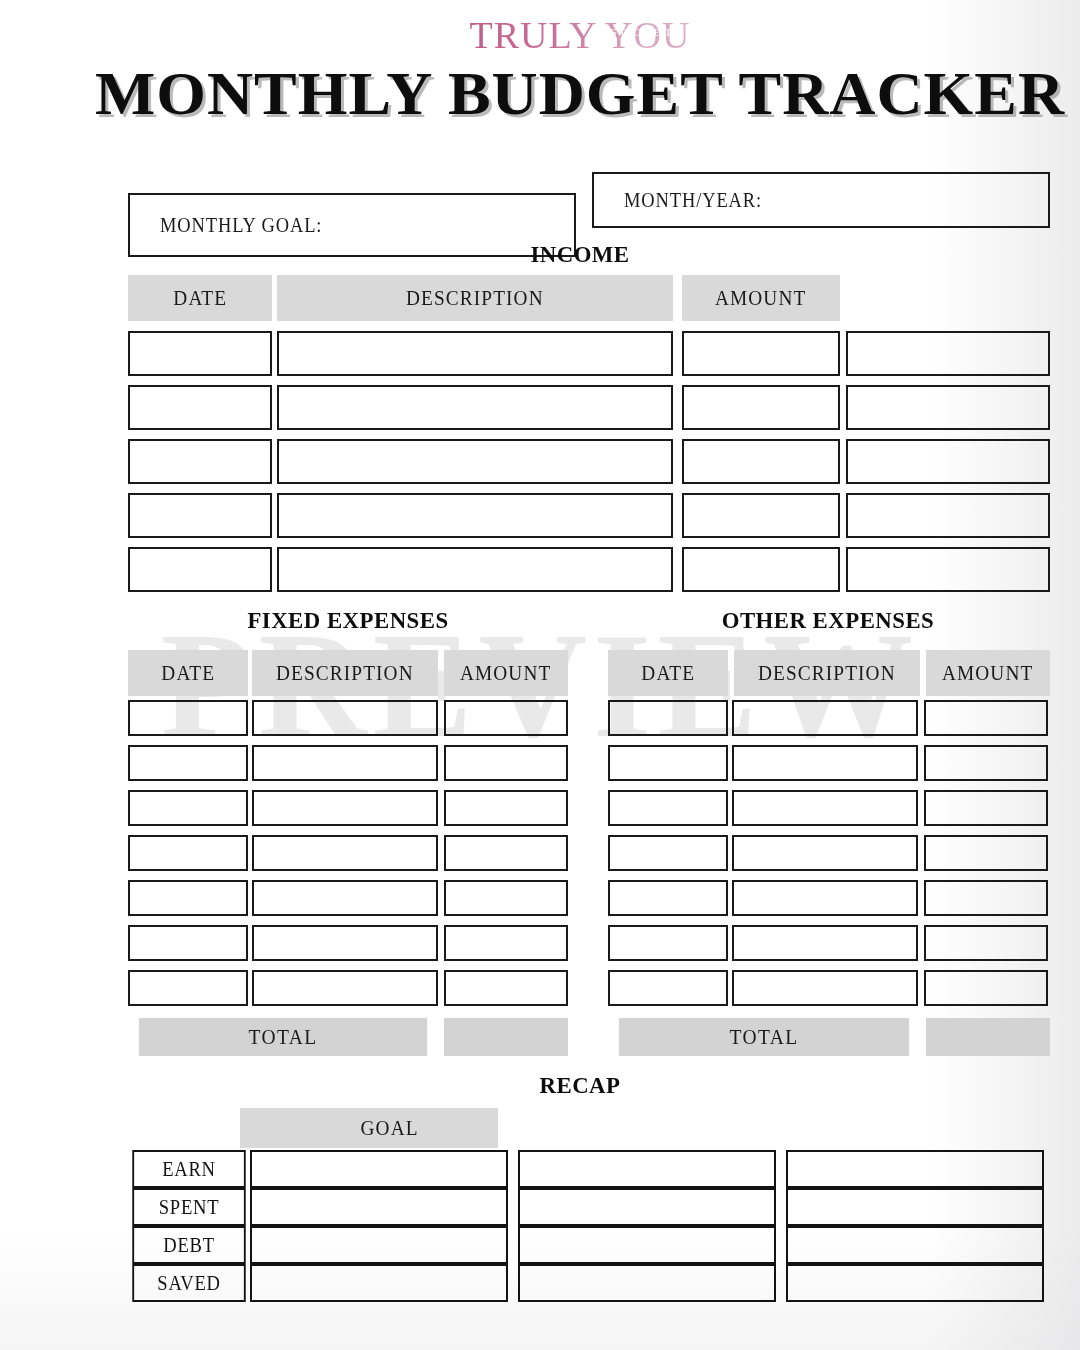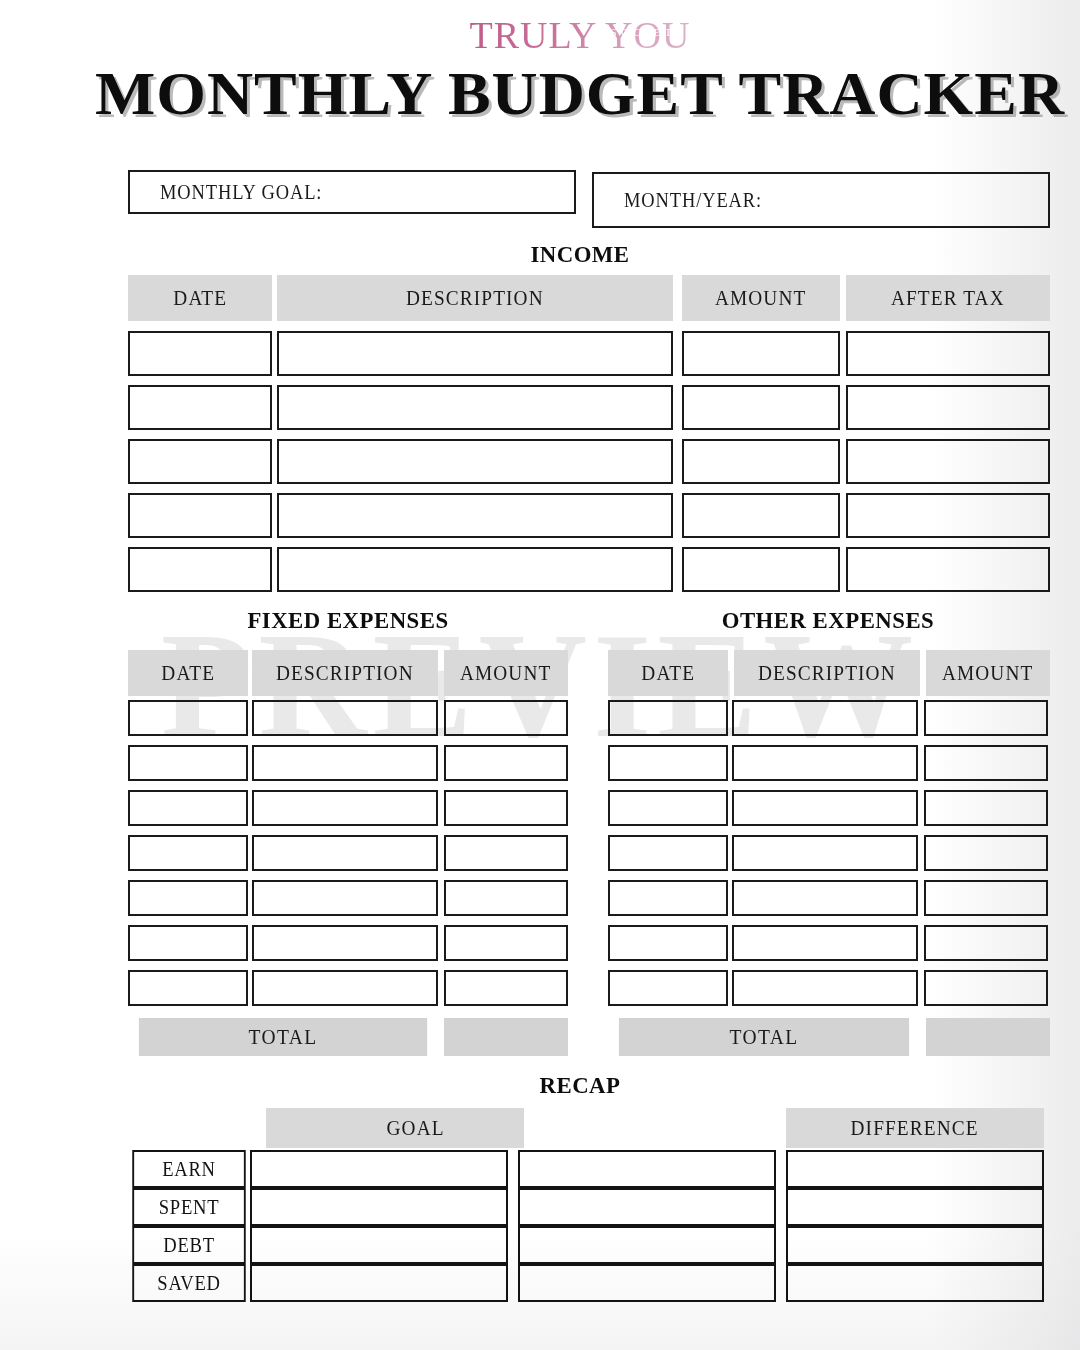--- a/index.html
+++ b/index.html
@@ -215,40 +215,37 @@
 
   <div class="brand">
     <div class="brand-inner">
       <div class="brand-main">TRULY YOU</div>
       <div class="brand-sub">SOCIETY</div>
     </div>
   </div>
 
   <div class="main-title">MONTHLY BUDGET TRACKER</div>
 
-  <div class="goal-field" style="left:88px; top:170px; width:448px; height:44px;">
+  <div class="goal-field" style="left:88px; top:193px; width:448px; height:64px;">
     <span class="lbl">MONTHLY GOAL:</span>
   </div>
   <div class="goal-field" style="left:552px; top:172px; width:458px; height:56px;">
     <span class="lbl">MONTH/YEAR:</span>
   </div>
 
   <div class="section-title" style="left:0; top:241px; width:1080px;">INCOME</div>
 
   <div class="hdr-box" style="position:absolute; left:88px; top:275px; width:144px; height:46px;">
     <span class="hdr-label">DATE</span>
   </div>
   <div class="hdr-box" style="position:absolute; left:237px; top:275px; width:396px; height:46px;">
     <span class="hdr-label">DESCRIPTION</span>
   </div>
   <div class="hdr-box" style="position:absolute; left:642px; top:275px; width:158px; height:46px;">
     <span class="hdr-label">AMOUNT</span>
-  </div>
-  <div class="hdr-box" style="position:absolute; left:806px; top:275px; width:204px; height:46px;">
-    <span class="hdr-label">AFTER TAX</span>
   </div>
 
   <div id="income-rows">
       <div class="cell-box" style="position: absolute; left: 88px; top: 331px; width: 144px; height: 45px;"></div>
       <div class="cell-box" style="position: absolute; left: 237px; top: 331px; width: 396px; height: 45px;"></div>
       <div class="cell-box" style="position: absolute; left: 642px; top: 331px; width: 158px; height: 45px;"></div>
       <div class="cell-box" style="position: absolute; left: 806px; top: 331px; width: 204px; height: 45px;"></div>
       <div class="cell-box" style="position: absolute; left: 88px; top: 385px; width: 144px; height: 45px;"></div>
       <div class="cell-box" style="position: absolute; left: 237px; top: 385px; width: 396px; height: 45px;"></div>
       <div class="cell-box" style="position: absolute; left: 642px; top: 385px; width: 158px; height: 45px;"></div>
@@ -338,25 +335,22 @@
     </div>
 
   <div class="total-bar" style="left:88px; top:1018px; width:310px; height:38px;">TOTAL</div>
   <div class="total-amt" style="left:404px; top:1018px; width:124px; height:38px;"></div>
 
   <div class="total-bar" style="left:568px; top:1018px; width:312px; height:38px;">TOTAL</div>
   <div class="total-amt" style="left:886px; top:1018px; width:124px; height:38px;"></div>
 
   <div class="section-title" style="left:0; top:1072px; width:1080px;">RECAP</div>
 
-  <div class="hdr-box" style="position:absolute; left:226px; top:1108px; width:258px; height:40px;padding-left:42px;">
+  <div class="hdr-box" style="position:absolute; left:200px; top:1108px; width:258px; height:40px;padding-left:42px;">
     <span class="hdr-label">GOAL</span>
-  </div>
-  <div class="hdr-box" style="position:absolute; left:746px; top:1108px; width:258px; height:40px;">
-    <span class="hdr-label">DIFFERENCE</span>
   </div>
 
   <div id="recap-rows">
       <div class="recap-rowlabel" style="left: 88px; top: 1150px; width: 122px; height: 38px;">EARN</div>
       <div class="recap-cell" style="left: 210px; top: 1150px; width: 258px; height: 38px;"></div>
       <div class="recap-cell" style="left: 478px; top: 1150px; width: 258px; height: 38px;"></div>
       <div class="recap-cell" style="left: 746px; top: 1150px; width: 258px; height: 38px;"></div>
       <div class="recap-rowlabel" style="left: 88px; top: 1188px; width: 122px; height: 38px;">SPENT</div>
       <div class="recap-cell" style="left: 210px; top: 1188px; width: 258px; height: 38px;"></div>
       <div class="recap-cell" style="left: 478px; top: 1188px; width: 258px; height: 38px;"></div>

